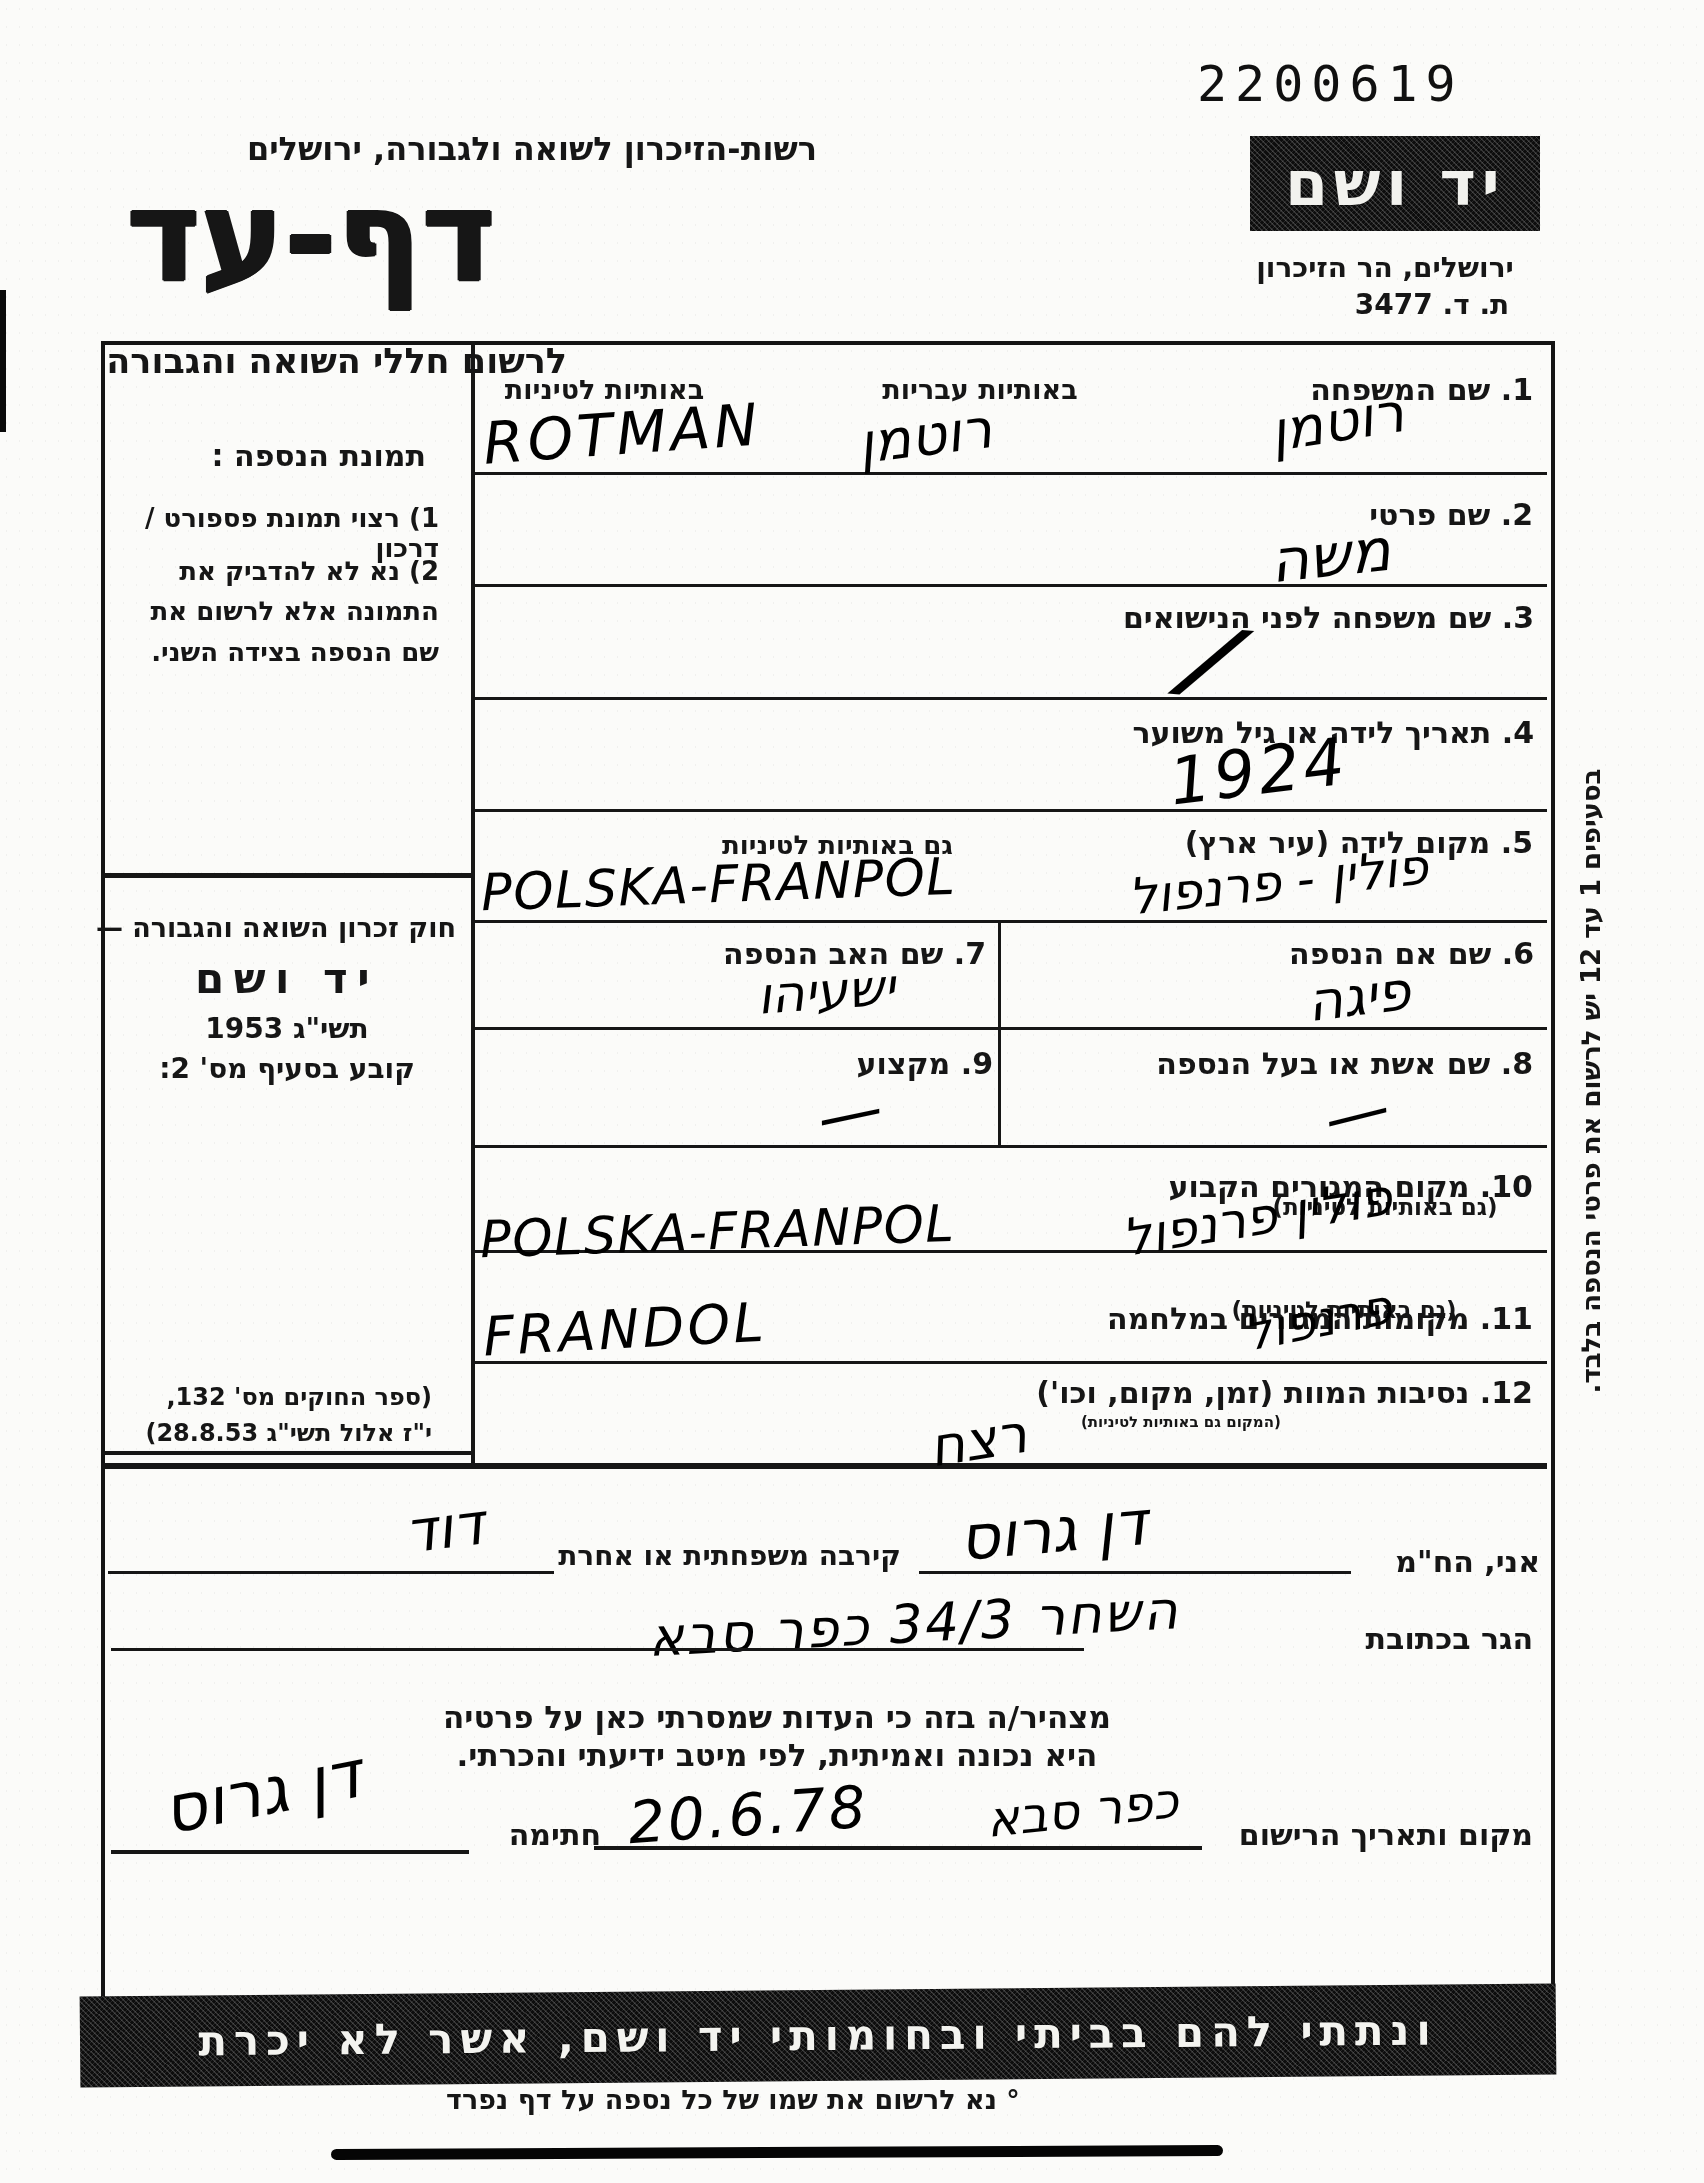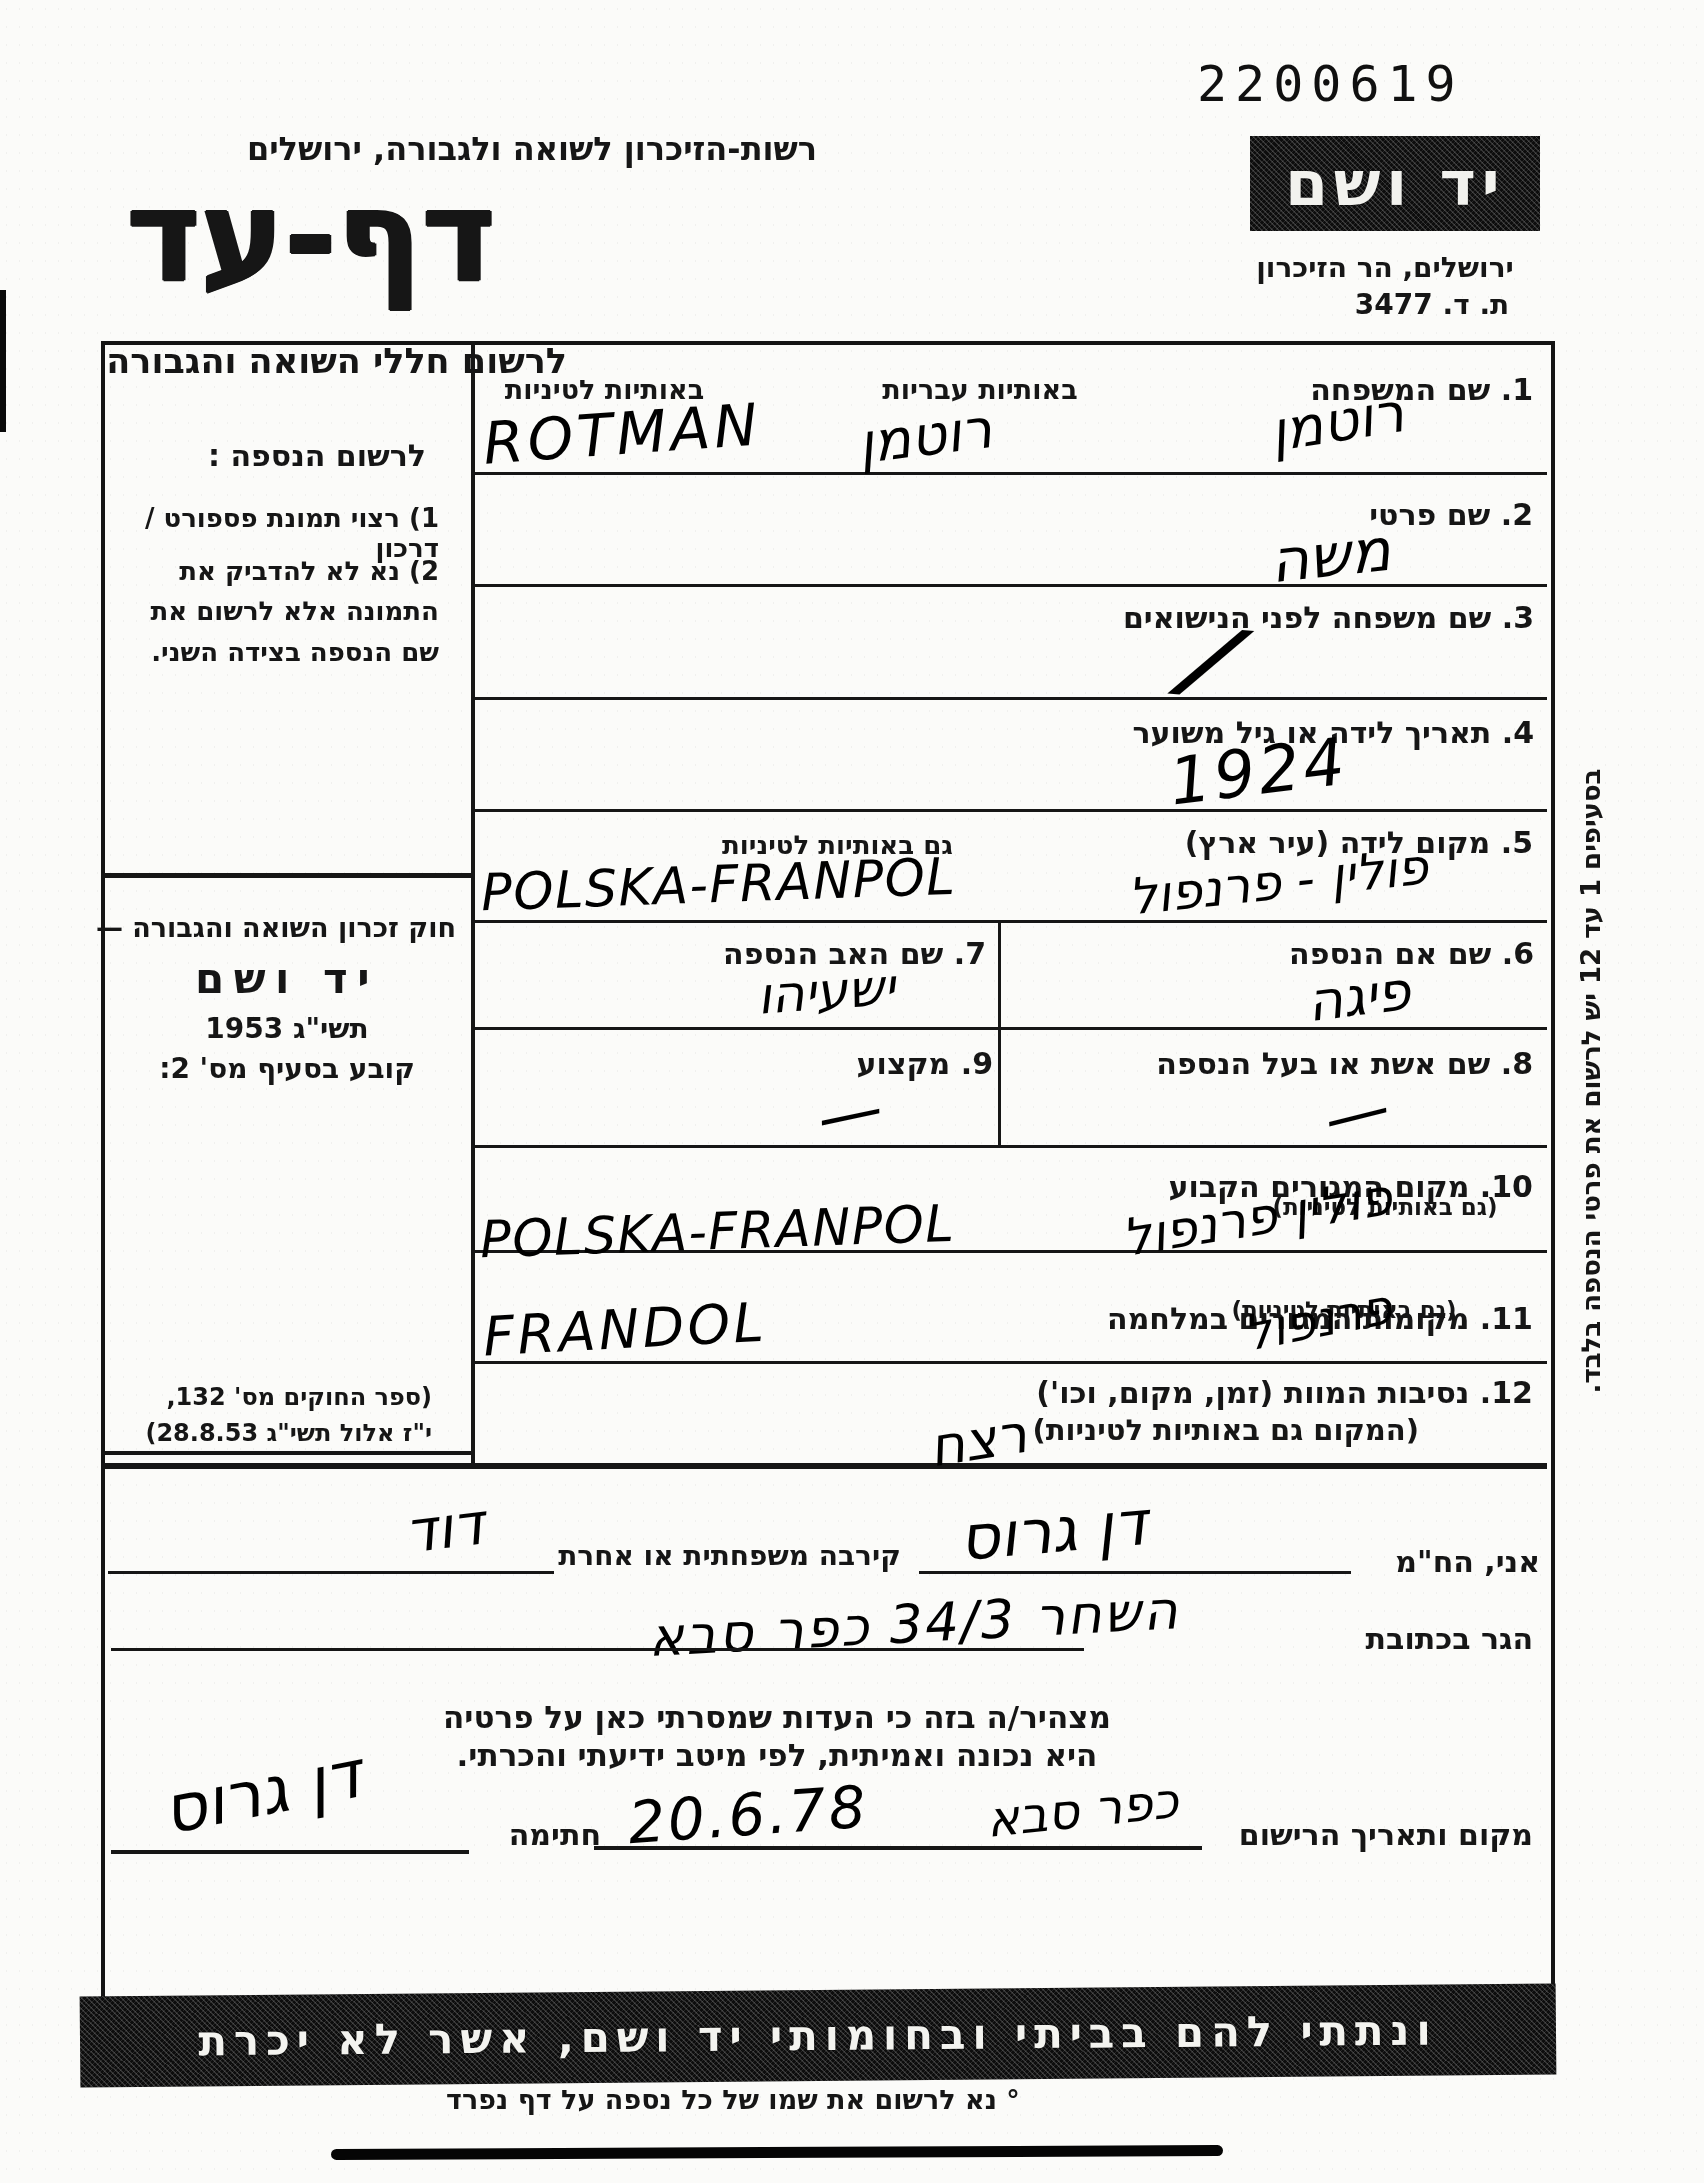--- a/index.html
+++ b/index.html
@@ -50,21 +50,21 @@
   <div class="line" style="left:475px;top:920px;width:1072px;height:3.4px;"></div>
   <div class="line" style="left:475px;top:1027px;width:1072px;height:3.4px;"></div>
   <div class="line" style="left:475px;top:1145px;width:1072px;height:3.4px;"></div>
   <div class="line" style="left:475px;top:1250px;width:1072px;height:3.4px;"></div>
   <div class="line" style="left:475px;top:1361px;width:1072px;height:3.4px;"></div>
   <div class="line" style="left:101px;top:1463px;width:1446px;height:6px;"></div>
   <div class="line" style="left:998px;top:920px;width:3.4px;height:228px;"></div>
   <div class="line" style="left:101px;top:873px;width:374px;height:4.7px;"></div>
   <div class="line" style="left:101px;top:1451px;width:374px;height:4px;"></div>
 
-  <div class="lbl" style="left:122px;top:438px;width:304px;font-size:30px;text-align:right;">לרשום הנספה :</div>
+  <div class="lbl" style="left:122px;top:438px;width:304px;font-size:30px;text-align:right;">תמונת הנספה :</div>
   <div class="blk" style="left:122px;top:503px;width:317px;font-size:26px;text-align:right;">1) רצוי תמונת פספורט / דרכון</div>
   <div class="blk" style="left:122px;top:551px;width:317px;font-size:26px;text-align:right;line-height:1.55;">2) נא לא להדביק את התמונה אלא לרשום את שם הנספה בצידה השני.</div>
 
   <div class="lbl" style="left:118px;top:912px;width:338px;font-size:27px;text-align:center;">חוק זכרון השואה והגבורה —</div>
   <div class="lbl" style="left:118px;top:954px;width:338px;font-size:42px;font-weight:900;text-align:center;letter-spacing:9.5px;">יד ושם</div>
   <div class="lbl" style="left:118px;top:1012px;width:338px;font-size:28px;text-align:center;">תשי"ג 1953</div>
   <div class="lbl" style="left:118px;top:1052px;width:338px;font-size:28px;text-align:center;">קובע בסעיף מס' 2:</div>
   <div class="blk" style="left:115px;top:1383px;width:317px;font-size:24px;text-align:right;">(ספר החוקים מס' 132,</div>
   <div class="blk" style="left:115px;top:1419px;width:317px;font-size:24px;text-align:right;">י"ז אלול תשי"ג 28.8.53)</div>
 
@@ -103,21 +103,21 @@
   <div class="lbl" style="left:1270px;top:1194px;width:230px;font-size:23px;text-align:center;">(גם באותיות לטיניות)</div>
   <div class="hw" style="left:480px;top:1202px;font-size:51px;letter-spacing:1.4px;transform:rotate(-2deg);">POLSKA-FRANPOL</div>
   <div class="hw hwh" style="left:1121px;top:1188px;font-size:51px;transform:rotate(-9deg);">פולין פרנפול</div>
 
   <div class="lbl" style="left:1175px;top:1260px;width:358px;font-size:30px;text-align:right;margin-top:41px;">11. מקומות המגורים במלחמה</div>
   <div class="lbl" style="left:1229px;top:1297px;width:230px;font-size:23px;text-align:center;">(גם באותיות לטיניות)</div>
   <div class="hw" style="left:483px;top:1298px;font-size:54px;letter-spacing:3.4px;transform:rotate(-3deg);">FRANDOL</div>
   <div class="hw hwh" style="left:1243px;top:1292px;font-size:49px;transform:rotate(-11deg);">פרנפול</div>
 
   <div class="lbl" style="left:1040px;top:1375px;width:493px;font-size:30px;text-align:right;">12. נסיבות המוות (זמן, מקום, וכו')</div>
-  <div class="lbl" style="left:1081px;top:1413px;width:338px;font-size:29px;text-align:center;">(המקום גם באותיות לטיניות)</div>
+  <div class="lbl" style="left:1081px;top:1413px;width:338px;font-size:15px;text-align:left;">(המקום גם באותיות לטיניות)</div>
   <div class="hw hwh" style="left:929px;top:1409px;font-size:54px;transform:rotate(-9deg);">רצח</div>
 
   <div class="lbl" style="left:1378px;top:1544px;width:162px;font-size:30px;text-align:right;">אני, הח"מ</div>
   <div class="hw hwh" style="left:959px;top:1494px;font-size:62px;transform:rotate(-5deg);">דן גרוס</div>
   <div class="line" style="left:919px;top:1571px;width:432px;height:3.4px;"></div>
   <div class="lbl" style="left:554px;top:1539px;width:351px;font-size:28px;text-align:center;">קירבה משפחתית או אחרת</div>
   <div class="hw hwh" style="left:405px;top:1494px;font-size:58px;transform:rotate(-7deg);">דוד</div>
   <div class="line" style="left:108px;top:1571px;width:446px;height:3.4px;"></div>
 
   <div class="lbl" style="left:1344px;top:1621px;width:189px;font-size:30px;text-align:right;">הגר בכתובת</div>

